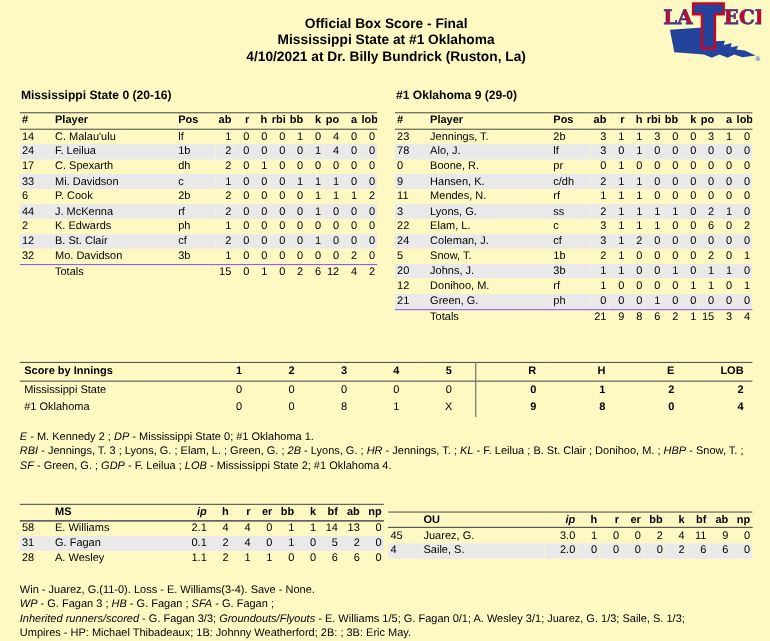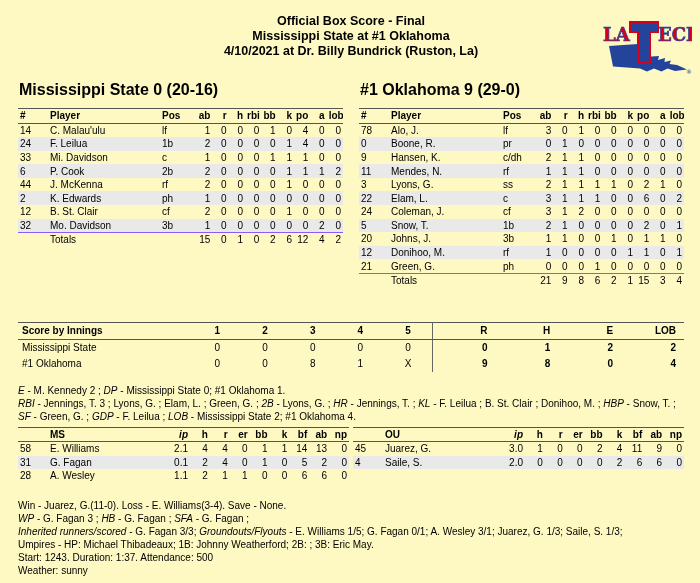--- a/index.html
+++ b/index.html
@@ -1,22 +1,22 @@
 <!DOCTYPE html>
 <html><head>
 <meta charset="utf-8">
 <style>
   html,body{margin:0;padding:0;background:#fff;}
   body{font-family:"Liberation Sans",sans-serif;color:#000;}
   .page{width:700px;height:583px;box-sizing:border-box;position:relative;overflow:hidden;padding:10px 16px 0 18px;background:#fef9c3;}
   .title-block{text-align:center;font-weight:bold;font-size:12.5px;line-height:15px;margin-top:4px;}
-  .logo{position:absolute;top:19px;right:8px;}
+  .logo{position:absolute;top:0;right:8px;}
   .teams-row{display:flex;gap:16px;margin-top:22px;}
   .half{flex:1;min-width:0;}
-  .team-title{font-weight:bold;font-size:16px;margin:0 0 9px 1px;white-space:nowrap;}
+  .team-title{font-weight:bold;font-size:11px;margin:0 0 9px 1px;white-space:nowrap;}
   table{border-collapse:collapse;width:100%;font-size:10px;table-layout:fixed;}
   th,td{padding:1.2px 2px;line-height:11.2px;white-space:nowrap;overflow:hidden;}
   thead th{border-top:1px solid #555;border-bottom:1px solid #555;font-weight:bold;}
   tfoot td{border-top:1px solid #8b5cf6;}
   tbody tr:nth-of-type(even){background:#e9e9e9;}
   .left{text-align:left;}
   .num{text-align:right;}
   .c-no{width:26px;}
   .c-player{width:108px;}
   .c-pos{width:32px;}
@@ -27,21 +27,21 @@
   .innings th,.innings td{padding:2px 4px;line-height:12px;}
   .innings .c-label{width:29%;}
   .innings .c-inn{width:7%;text-align:center;}
   .innings .c-rhe{width:9%;text-align:right;padding-right:8px;}
   .innings .vline{border-right:1px solid #666;}
   .b{font-weight:bold;}
   
   .notes{margin-top:12px;font-size:10px;line-height:13px;}
   .notes p{margin:0;}
   .it{font-style:italic;}
-  .pitching-row{display:flex;gap:4px;margin-top:4px;align-items:flex-start;}
+  .pitching-row{display:flex;gap:4px;margin-top:28px;align-items:center;}
   .footer{margin-top:16px;font-size:10px;line-height:13px;}
   .footer p{margin:0;}
   .gap-above{margin-top:13px;}
 </style>
 </head>
 <body>
 
 <div class="page">
 
   <div class="title-block">
@@ -106,20 +106,34 @@
               <td class="num">0</td>
               <td class="num">0</td>
               <td class="num">0</td>
               <td class="num">0</td>
               <td class="num">1</td>
               <td class="num">4</td>
               <td class="num">0</td>
               <td class="num">0</td>
             </tr>
 
+            <tr>
+              <td class="left">17</td>
+              <td class="left">C. Spexarth</td>
+              <td class="left">dh</td>
+              <td class="num">2</td>
+              <td class="num">0</td>
+              <td class="num">1</td>
+              <td class="num">0</td>
+              <td class="num">0</td>
+              <td class="num">0</td>
+              <td class="num">0</td>
+              <td class="num">0</td>
+              <td class="num">0</td>
+            </tr>
 
             <tr>
               <td class="left">33</td>
               <td class="left">Mi. Davidson</td>
               <td class="left">c</td>
               <td class="num">1</td>
               <td class="num">0</td>
               <td class="num">0</td>
               <td class="num">0</td>
               <td class="num">1</td>
@@ -238,20 +252,34 @@
             <th class="num">rbi</th>
             <th class="num">bb</th>
             <th class="num">k</th>
             <th class="num">po</th>
             <th class="num">a</th>
             <th class="num">lob</th>
           </tr>
         </thead>
         <tbody>
 
+            <tr>
+              <td class="left">23</td>
+              <td class="left">Jennings, T.</td>
+              <td class="left">2b</td>
+              <td class="num">3</td>
+              <td class="num">1</td>
+              <td class="num">1</td>
+              <td class="num">3</td>
+              <td class="num">0</td>
+              <td class="num">0</td>
+              <td class="num">3</td>
+              <td class="num">1</td>
+              <td class="num">0</td>
+            </tr>
 
             <tr>
               <td class="left">78</td>
               <td class="left">Alo, J.</td>
               <td class="left">lf</td>
               <td class="num">3</td>
               <td class="num">0</td>
               <td class="num">1</td>
               <td class="num">0</td>
               <td class="num">0</td>

